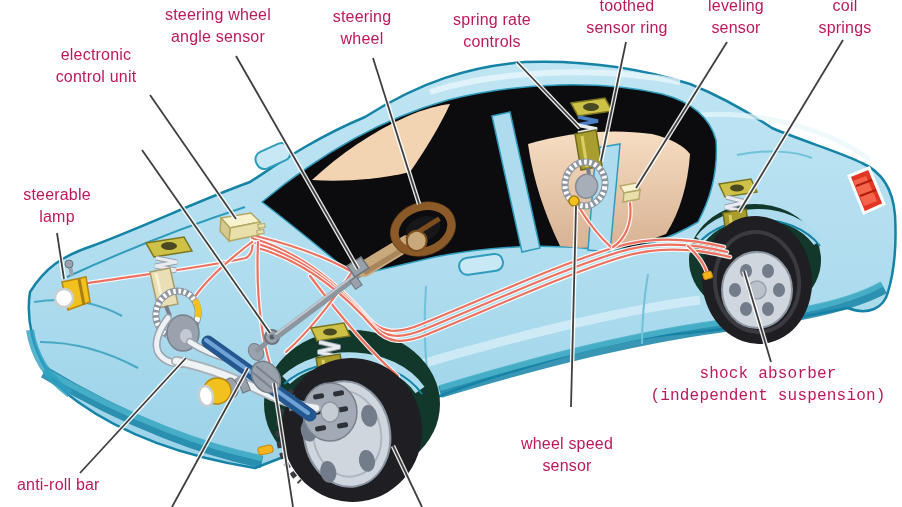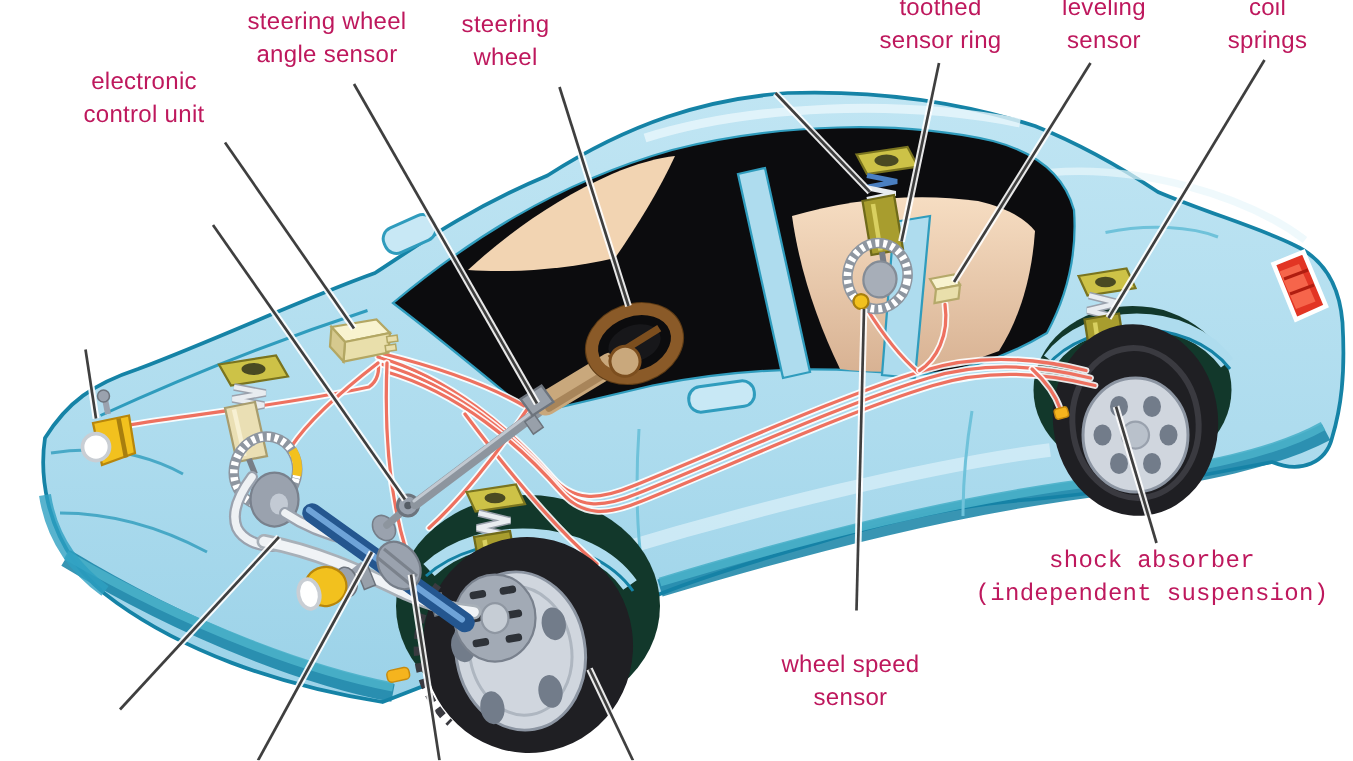--- a/index.html
+++ b/index.html
@@ -323,26 +323,31 @@
           <path d="M274,383 L293,507"></path>
           <path d="M393,446 L422,507"></path>
     </g>
   </g>
 </svg>
 
 <div class="lbl c" style="left:16px;top:44px;width:160px;">electronic
 control unit</div>
 <div class="lbl c" style="left:133px;top:4px;width:170px;">steering wheel
 angle sensor</div>
-<div class="lbl c" style="left:292px;top:6px;width:90px;">steering
+<div class="lbl c" style="left:317px;top:6px;width:90px;">steering
 wheel</div>
+<div class="lbl c" style="left:432px;top:9px;width:120px;">spring rate
+controls</div>
 <div class="lbl c" style="left:557px;top:-5px;width:140px;">toothed
 sensor ring</div>
 <div class="lbl c" style="left:686px;top:-5px;width:100px;">leveling
 sensor</div>
 <div class="lbl c" style="left:800px;top:-5px;width:90px;">coil
 springs</div>
+<div class="lbl c" style="left:12px;top:184px;width:90px;">steerable
+lamp</div>
+<div class="lbl l" style="left:17px;top:474px;width:130px;">anti-roll bar</div>
 <div class="lbl c" style="left:492px;top:409px;width:150px;margin-top:24px;">wheel speed
 sensor</div>
 <div class="lbl c" style="left:640px;top:364px;width:256px;font-family:Liberation Mono, monospace;">shock absorber
 (independent suspension)</div>
 
 </div>
 
 </body></html>

